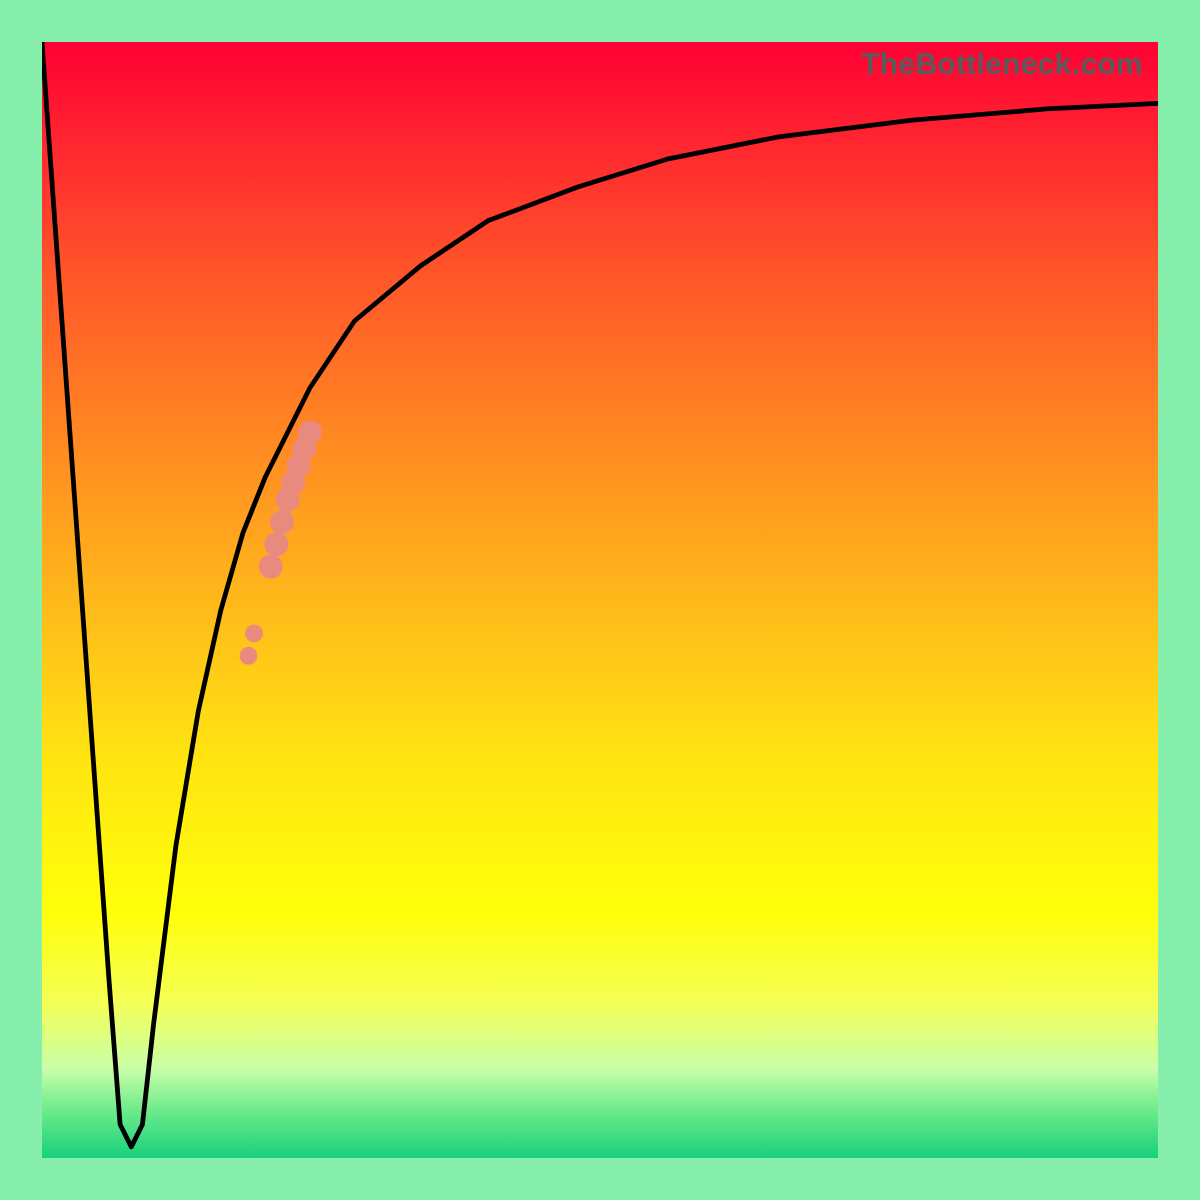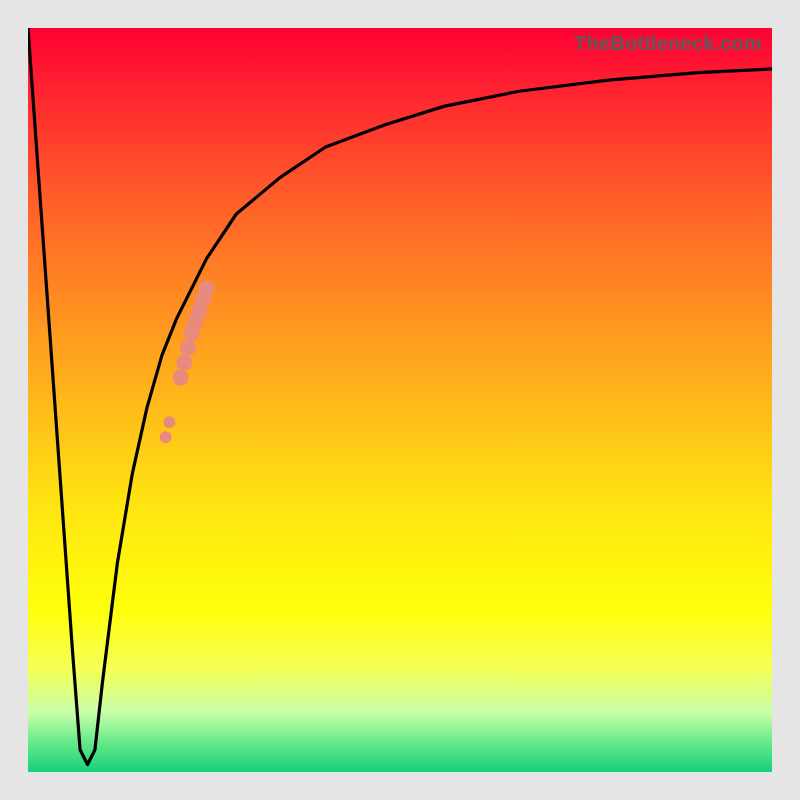--- a/index.html
+++ b/index.html
@@ -8,21 +8,21 @@
     width: 800px;
     height: 800px;
     overflow: hidden;
     background: #000;
     font-family: Arial, Helvetica, sans-serif;
   }
   .frame {
     position: relative;
     width: 800px;
     height: 800px;
-    background: #e5e5e5;
+    background: #86efac;
   }
   .plot {
     position: absolute;
     left: 28px;
     top: 28px;
     width: 744px;
     height: 744px;
     overflow: hidden;
   }
   .gradient {

